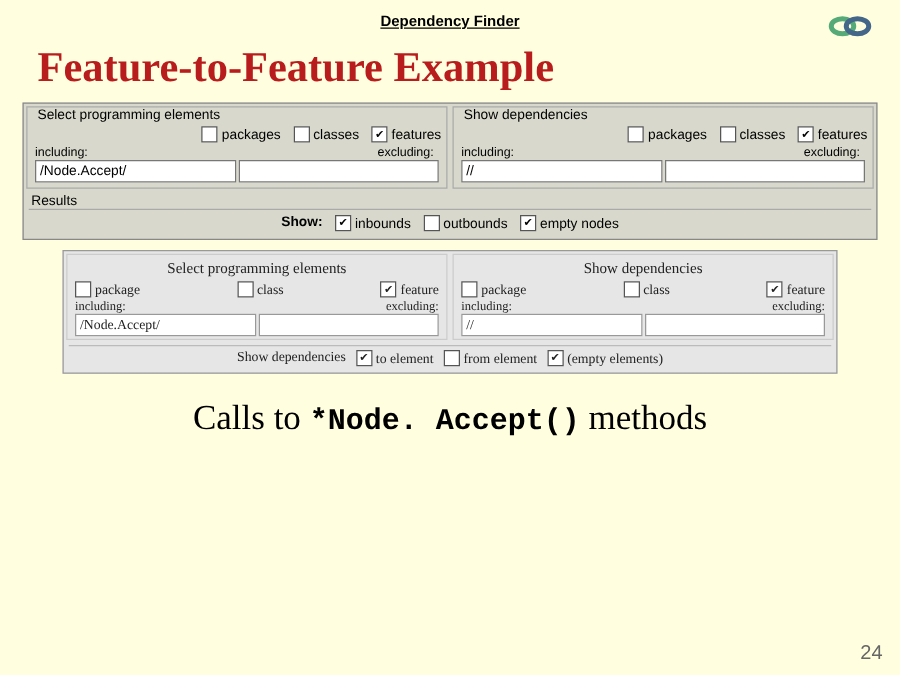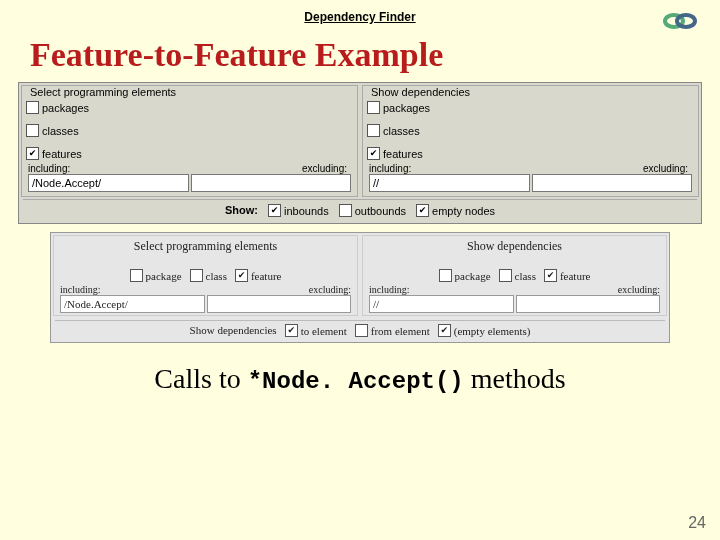--- a/index.html
+++ b/index.html
@@ -57,21 +57,20 @@
     font-size: 11px;
     padding: 0 4px;
     margin-top: -2px;
   }
   .checkgrp {
     display: flex;
     justify-content: flex-end;
     gap: 10px;
     padding: 3px 0;
     font-size: 11px;
-    flex-direction: column;
   }
   .cb { display: flex; align-items: center; gap: 3px; }
   .box {
     width: 11px; height: 11px; border: 1px solid #555; background: #fff;
     display: inline-flex; align-items: center; justify-content: center;
     font-size: 9px; line-height: 1;
   }
   .labelrow {
     display: flex;
     font-size: 10px;
@@ -133,21 +132,21 @@
     border: 1px solid #999;
     margin: 0 50px;
     font-family: "Times New Roman", serif;
     font-size: 12px;
     color: #222;
     filter: blur(0.3px);
   }
   .panel2 .row { display: flex; }
   .panel2 .col { flex:1; padding: 2px 6px; border:1px solid #ccc; margin:2px; }
   .panel2 .caption { text-align:center; font-size:12px; padding:1px 0; }
-  .panel2 .checkgrp2 { display:flex; justify-content:center; gap:8px; font-size:11px; padding:2px 0;margin-top:12px;}
+  .panel2 .checkgrp2 { display:flex; justify-content:space-between; gap:8px; font-size:11px; padding:2px 0;}
   .panel2 .labelrow2 { display:flex; font-size:10px; }
   .panel2 .labelrow2 .l{flex:1;}
   .panel2 .labelrow2 .r{flex:1;text-align:right;}
   .panel2 .fldrow2 { display:flex; gap:2px; }
   .panel2 .fld2 { flex:1; background:#fff; border:1px solid #999; height:16px; font-size:11px; padding:0 3px; line-height:16px;}
   .panel2 .showrow2 { display:flex; justify-content:center; gap:8px; padding:3px 0; font-size:11px; border-top:1px solid #bbb; margin:2px 4px;}
 
   .bottom {
     text-align: center;
     font-family: "Times New Roman", serif;
@@ -236,20 +235,21 @@
       <div class="labelrow">
         <span class="l">including:</span>
         <span class="r">excluding:</span>
       </div>
       <div class="fldrow">
         <div class="fld">//</div>
         <div class="fld"></div>
       </div>
     </div>
   </div>
+  <div class="results-label">Results</div>
   <div class="showrow">
     <span class="showlabel">Show:</span>
     <div class="cb">
         <span class="box">✔</span>
         <span>inbounds</span>
       </div>
     <div class="cb">
         <span class="box"></span>
         <span>outbounds</span>
       </div>

